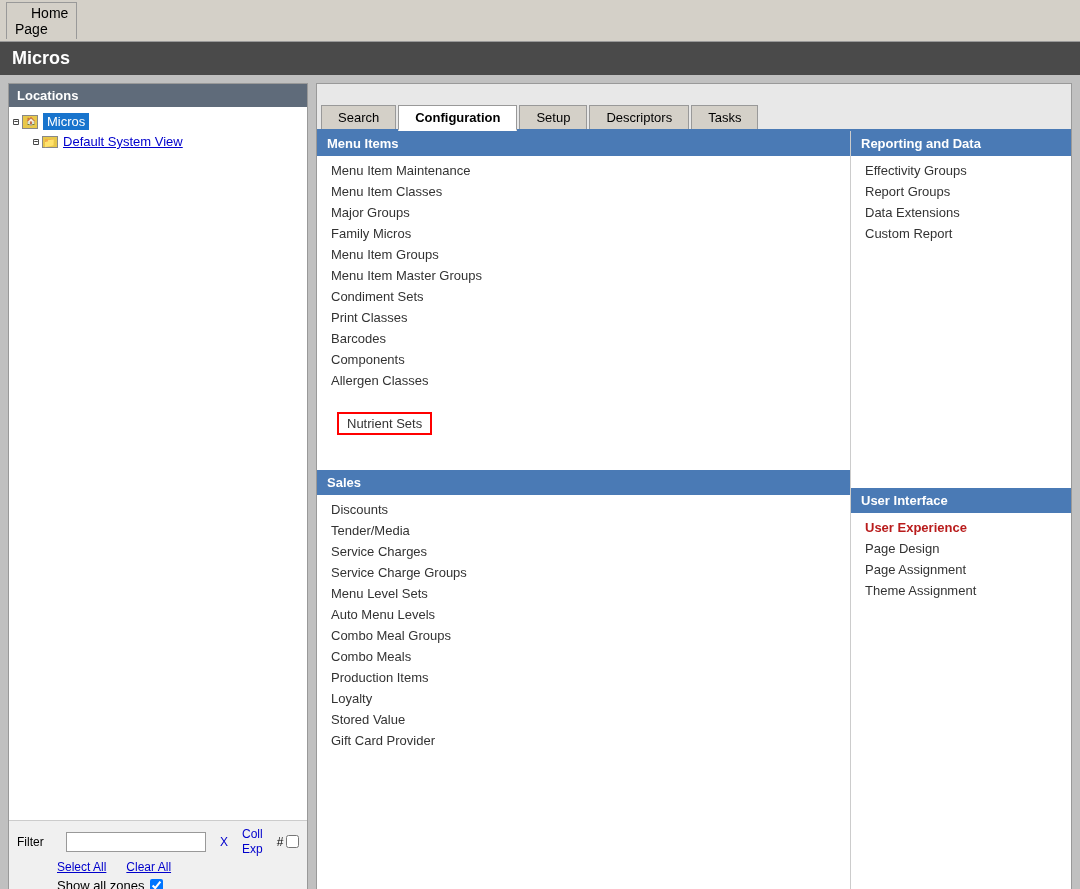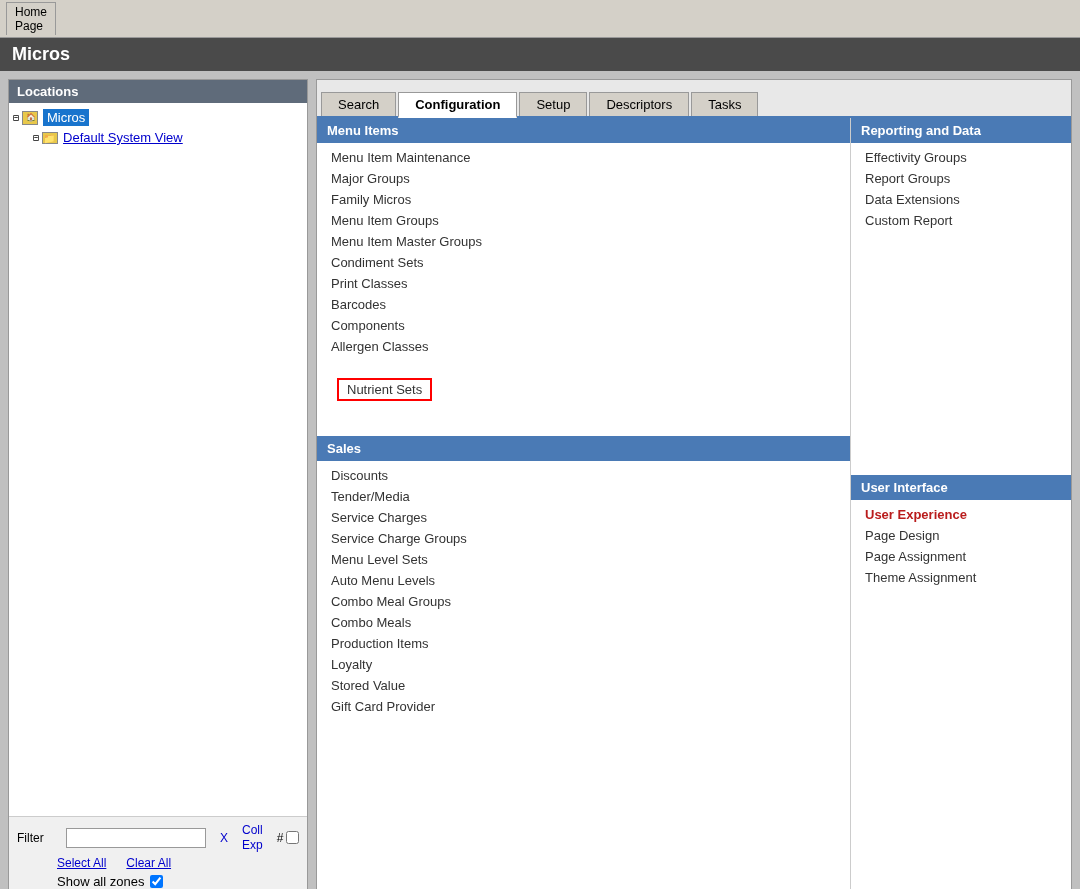--- a/index.html
+++ b/index.html
@@ -169,21 +169,21 @@
       display: flex;
       flex-direction: column;
       overflow: hidden;
     }
 
     
     .tabs-bar {
       display: flex;
       background: #e8e8e8;
       border-bottom: 2px solid #4a7ab5;
-      padding-top: 12px;
+      padding-top: 21px;
       padding-left: 4px;
     }
 
     .tab {
       padding: 4px 16px;
       border: 1px solid #999;
       border-bottom: none;
       cursor: pointer;
       font-size: 13px;
       background: #d4d0c8;
@@ -248,21 +248,21 @@
 
     .section-spacer {
       height: 10px;
     }
   </style>
 </head>
 <body>
 
 <div class="top-bar">
   <div class="home-page-tab">
-    <span style="white-space:pre-line;font-size:12px;">Home
+    <span style="white-space:pre-line;font-size:14px;margin-left:16px;">Home
 Page</span>
   </div>
 </div>
 
 <div class="app-title-bar">
   <span>Micros</span>
 </div>
 
 <div class="main-content">
 
@@ -334,20 +334,21 @@
     </div>
 
     <div class="config-content">
 
       <div class="config-left">
 
         <div>
           <div class="section-header">Menu Items</div>
           <div class="section-items">
             <div class="section-item">Menu Item Maintenance</div>
+            <div class="section-item">Menu Item Classes</div>
             <div class="section-item">Major Groups</div>
             <div class="section-item">Family Micros</div>
             <div class="section-item">Menu Item Groups</div>
             <div class="section-item">Menu Item Master Groups</div>
             <div class="section-item">Condiment Sets</div>
             <div class="section-item">Print Classes</div>
             <div class="section-item">Barcodes</div>
             <div class="section-item">Components</div>
             <div class="section-item">Allergen Classes</div>
 

